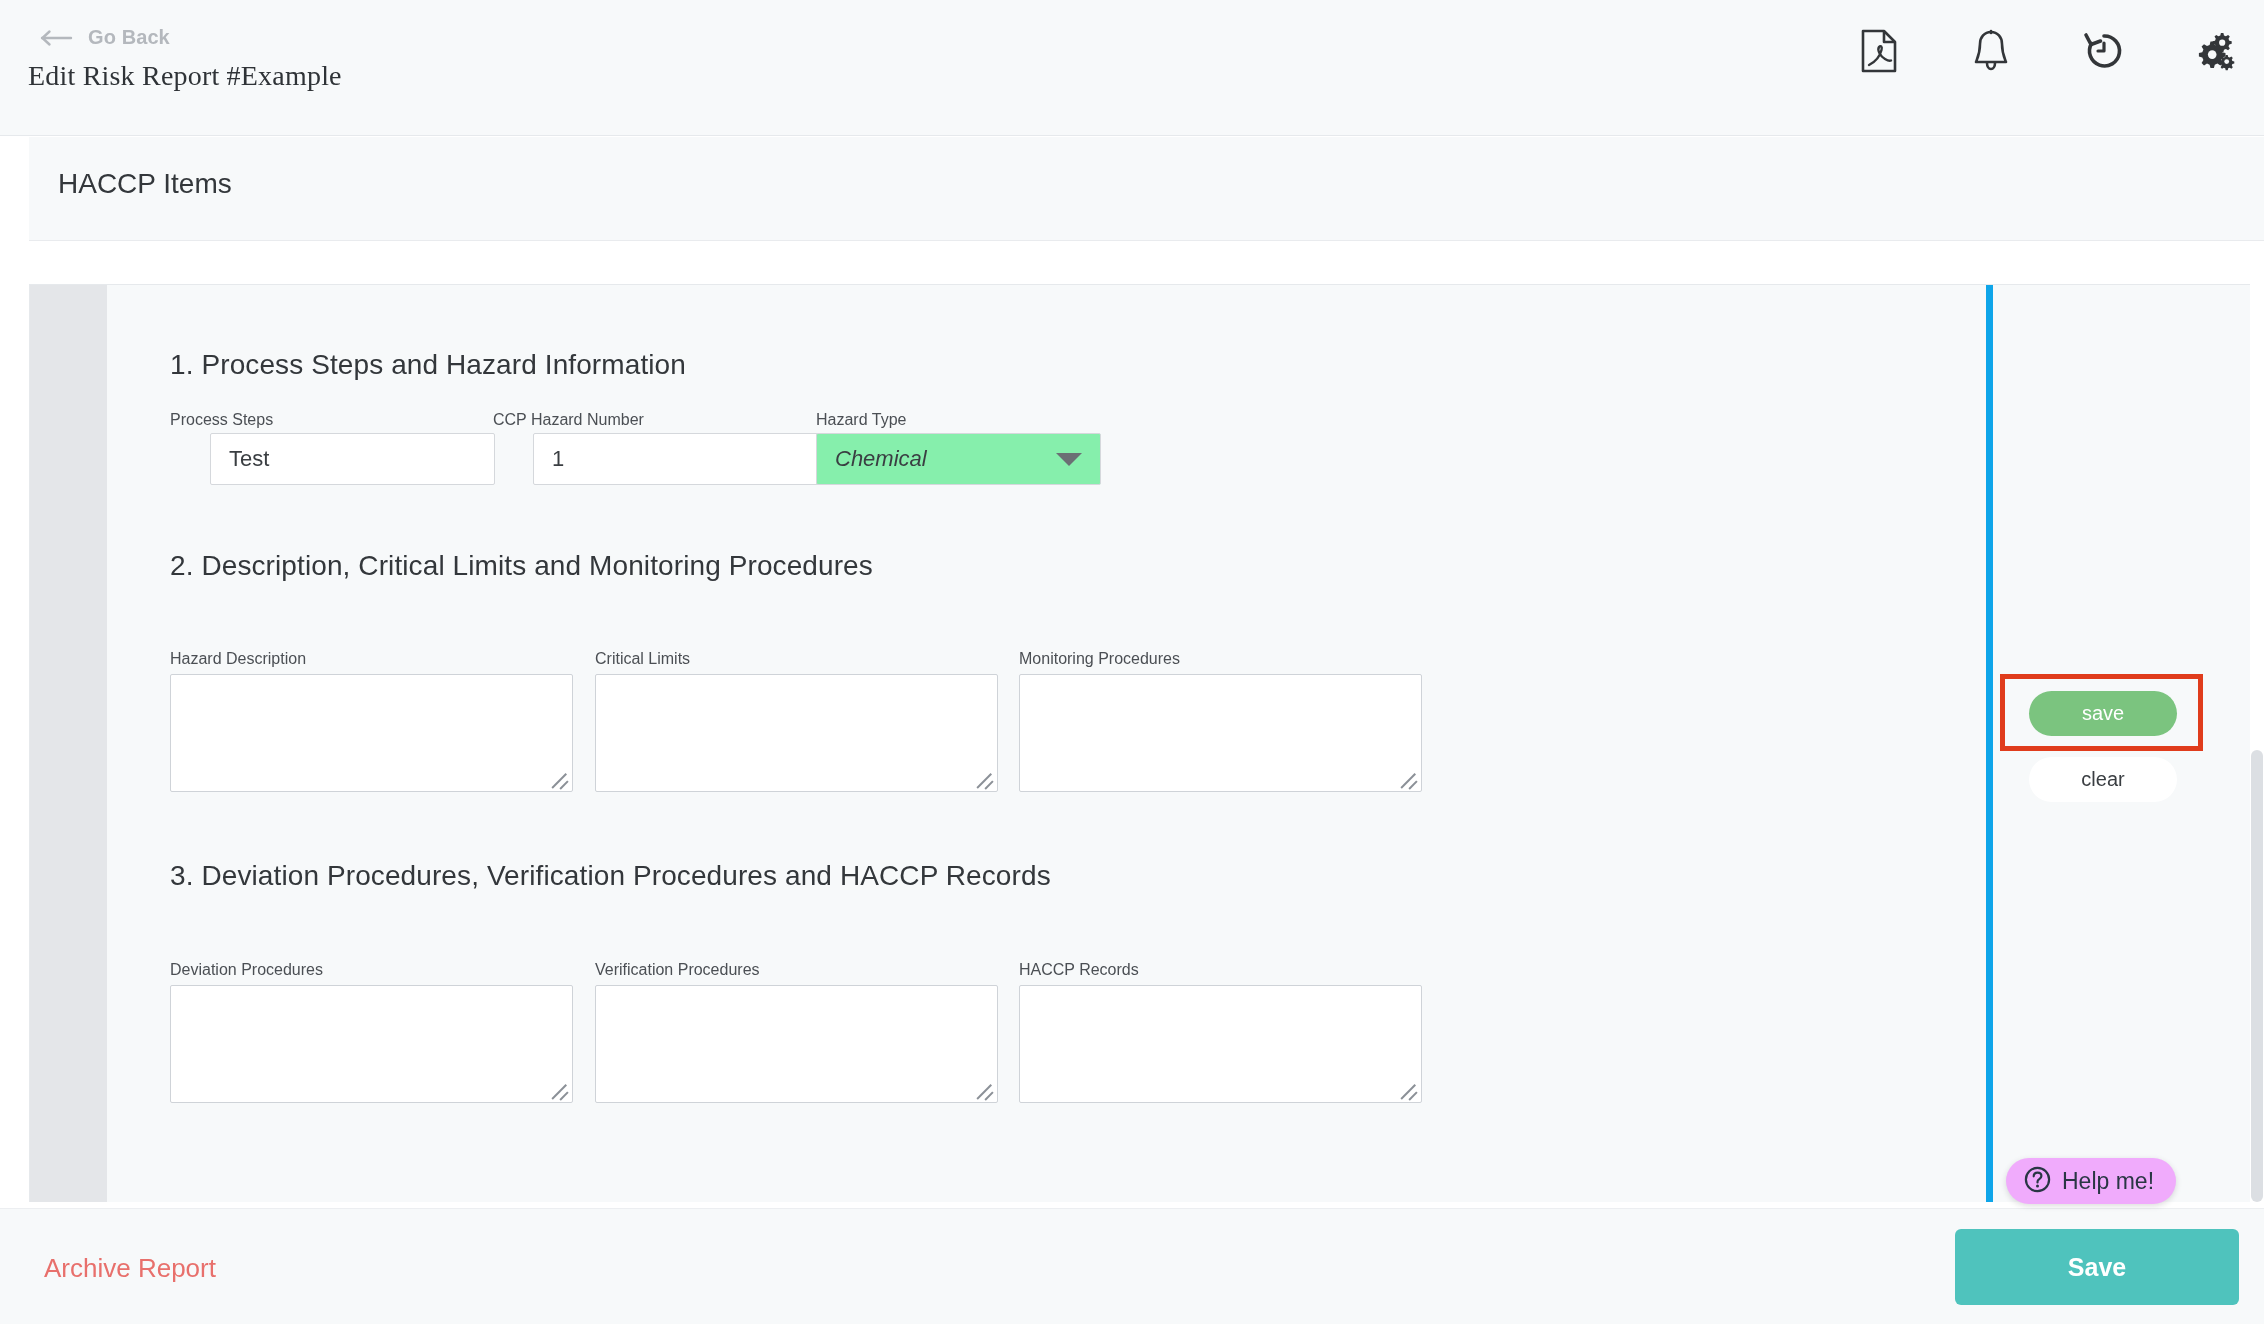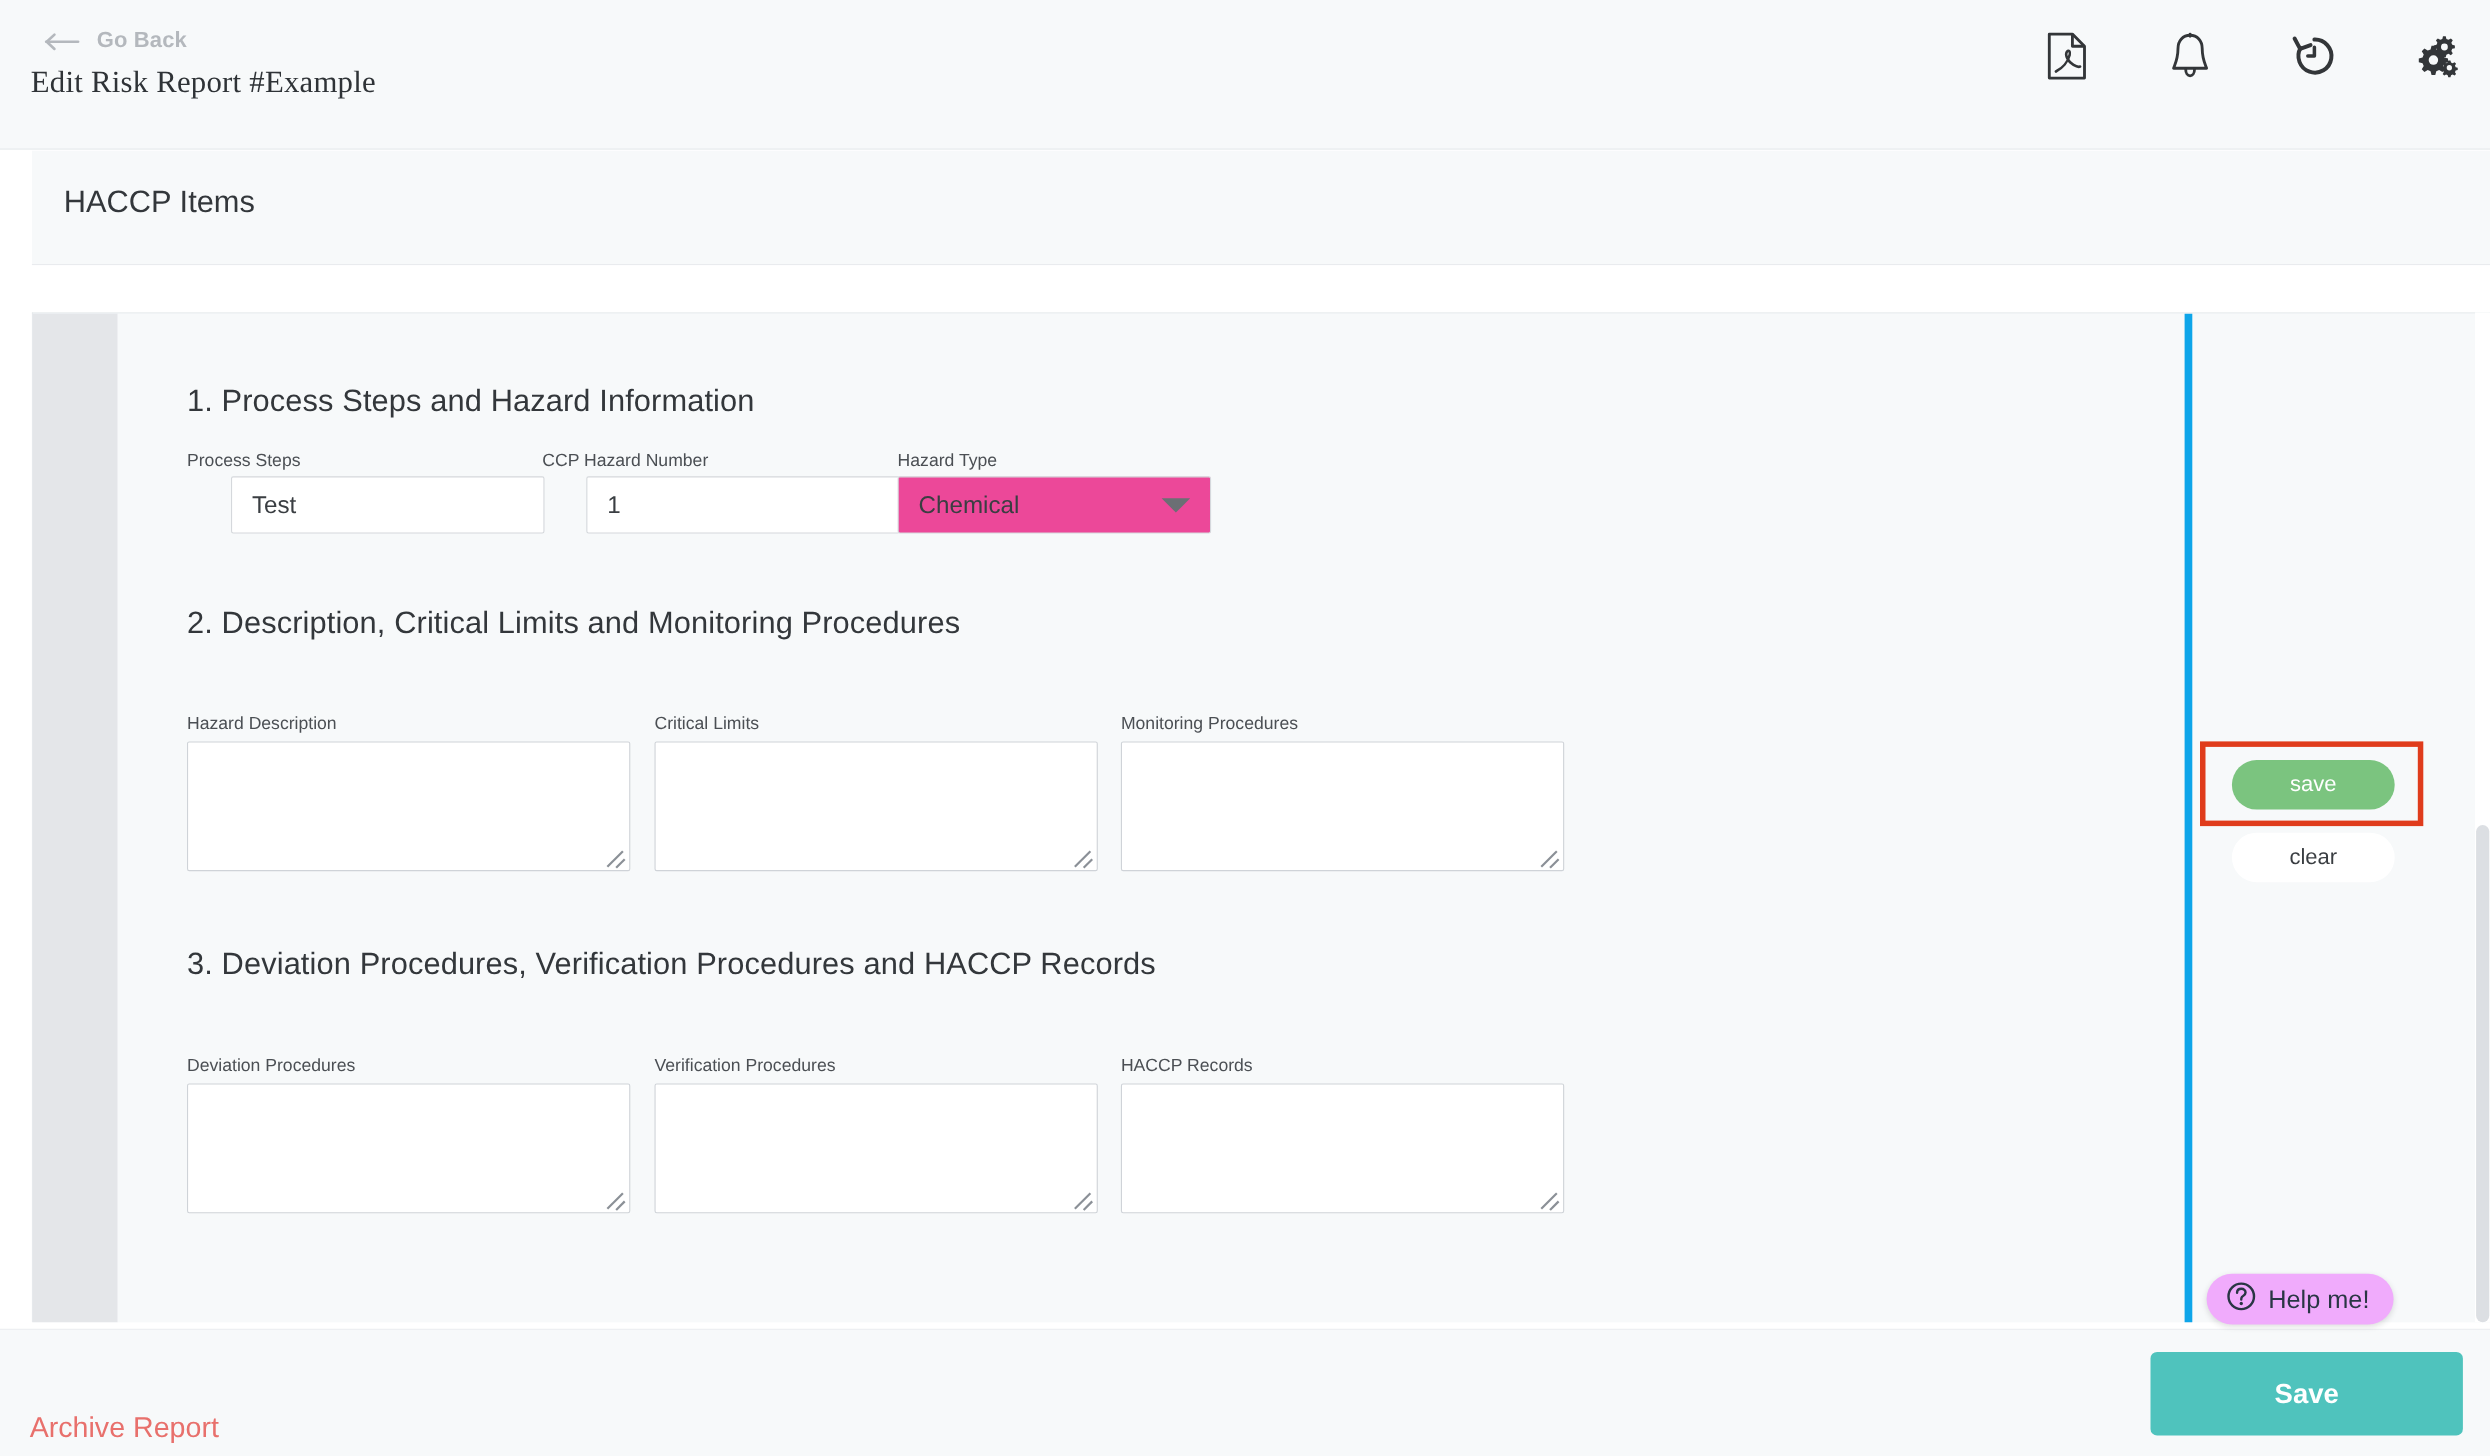--- a/index.html
+++ b/index.html
@@ -159,27 +159,28 @@
     font-size: 22px;
     color: #3a3e42;
     padding: 0 18px;
     outline: none;
     margin-left: 40px;
   }
 
   .select-box {
     position: absolute;
     height: 52px;
-    background: #ec4899;
+    background: #86efac;
     border: 1px solid #d5d8dc;
     border-radius: 2px;
     display: flex;
     align-items: center;
     padding: 0 18px;
     cursor: pointer;
+    font-style: italic;
   }
   .select-value {
     font-size: 22px;
     color: #3a3e42;
     flex: 1;
   }
   .select-caret {
     width: 0; height: 0;
     border-left: 13px solid transparent;
     border-right: 13px solid transparent;
@@ -303,26 +304,25 @@
     position: absolute;
     left: 0; bottom: 0;
     width: 2264px;
     height: 116px;
     background: #f7f9fa;
     border-top: 1px solid #eceef1;
     z-index: 15;
   }
   .archive-link {
     position: absolute;
-    left: 27px; top: 44px;
+    left: 44px; top: 44px;
     font-size: 26px;
     color: #e8706c;
     cursor: pointer;
     text-decoration: none;
-    margin-top: 29px;
   }
   .btn-save-main {
     position: absolute;
     right: 25px; top: 20px;
     width: 284px; height: 76px;
     background: #4fc3bd;
     border: none;
     border-radius: 6px;
     color: #ffffff;
     font-family: "Liberation Sans", sans-serif;

